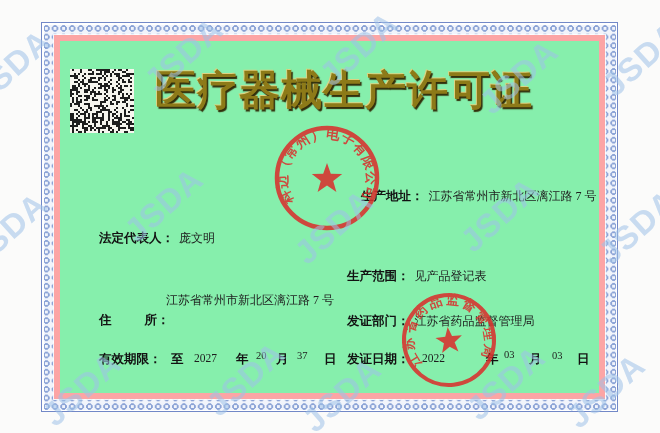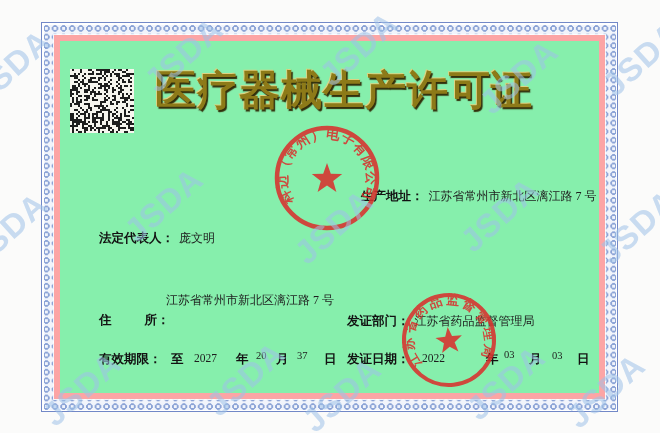--- a/index.html
+++ b/index.html
@@ -1097,20 +1097,23 @@
 
     <div class="row" style="left:301px;top:145px">
       <span class="lbl">生产地址：</span><span class="val">江苏省常州市新北区漓江路 7 号</span>
     </div>
 
     <div class="row" style="left:39px;top:187px">
       <span class="lbl">法定代表人：</span><span class="val">庞文明</span>
     </div>
 
 
+    <div class="row" style="left:287px;top:225px">
+      <span class="lbl">生产范围：</span><span class="val">见产品登记表</span>
+    </div>
 
     <span class="val abs" style="left:106px;top:251px;z-index:2">江苏省常州市新北区漓江路 7 号</span>
     <div class="row" style="left:39px;top:269px">
       <span class="lbl">住</span><span class="lbl" style="margin-left:28px">所：</span>
     </div>
 
     <div class="row" style="left:287px;top:270px">
       <span class="lbl">发证部门：</span><span class="val">江苏省药品监督管理局</span>
     </div>
 

